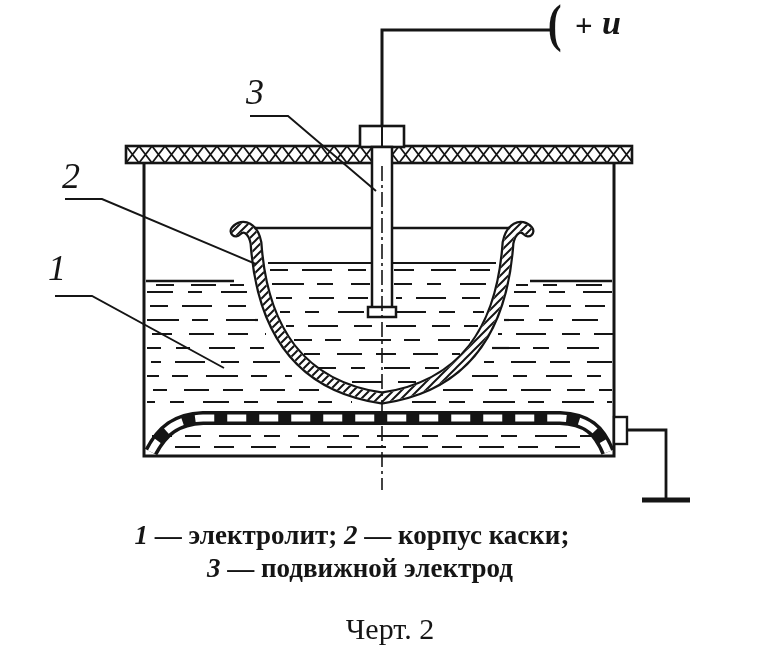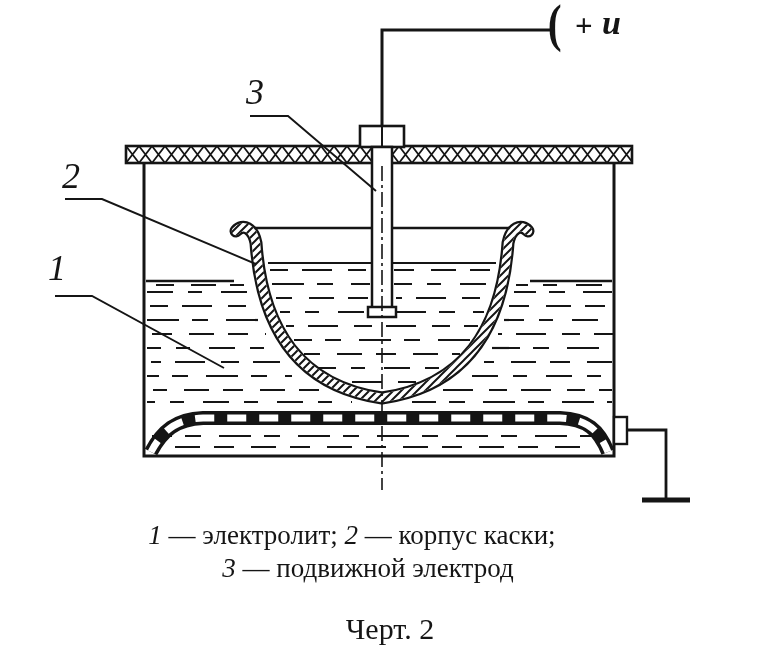--- a/index.html
+++ b/index.html
@@ -4,23 +4,23 @@
 <style>
   html,body{margin:0;padding:0;background:#fff;}
   #page{position:relative;width:771px;height:665px;background:#ffffff;overflow:hidden;
         font-family:"Liberation Serif", serif;color:#151515;}
   #diagram-svg{position:absolute;left:0;top:0;}
   .lbl{position:absolute;font-style:italic;font-size:36px;line-height:1;color:#151515;}
   .term{position:absolute;line-height:1;color:#151515;}
   #term-paren{left:546px;top:-2px;font-size:52px;font-weight:bold;transform:scaleX(.8);}
   #term-plus{left:575px;top:10px;font-size:31px;font-weight:bold;}
   #term-u{left:602px;top:6px;font-size:34px;font-style:italic;font-weight:bold;}
-  .cap{position:absolute;text-align:center;font-size:27px;line-height:1.15;white-space:nowrap;}
+  .cap{position:absolute;text-align:center;font-size:27px;line-height:1.15;white-space:nowrap;font-weight:bold;}
   #cap1{left:0;top:520px;width:704px;}
-  #cap2{left:8px;top:553px;width:720px;}
+  #cap2{left:0;top:553px;width:720px;}
   #figlabel{left:0;top:612px;width:780px;position:absolute;text-align:center;font-size:30px;}
   .it{font-style:italic;}
 </style>
 </head>
 <body>
 
 <div id="page">
 
   <svg id="diagram-svg" width="771" height="665" viewBox="0 0 771 665">
     <defs>

